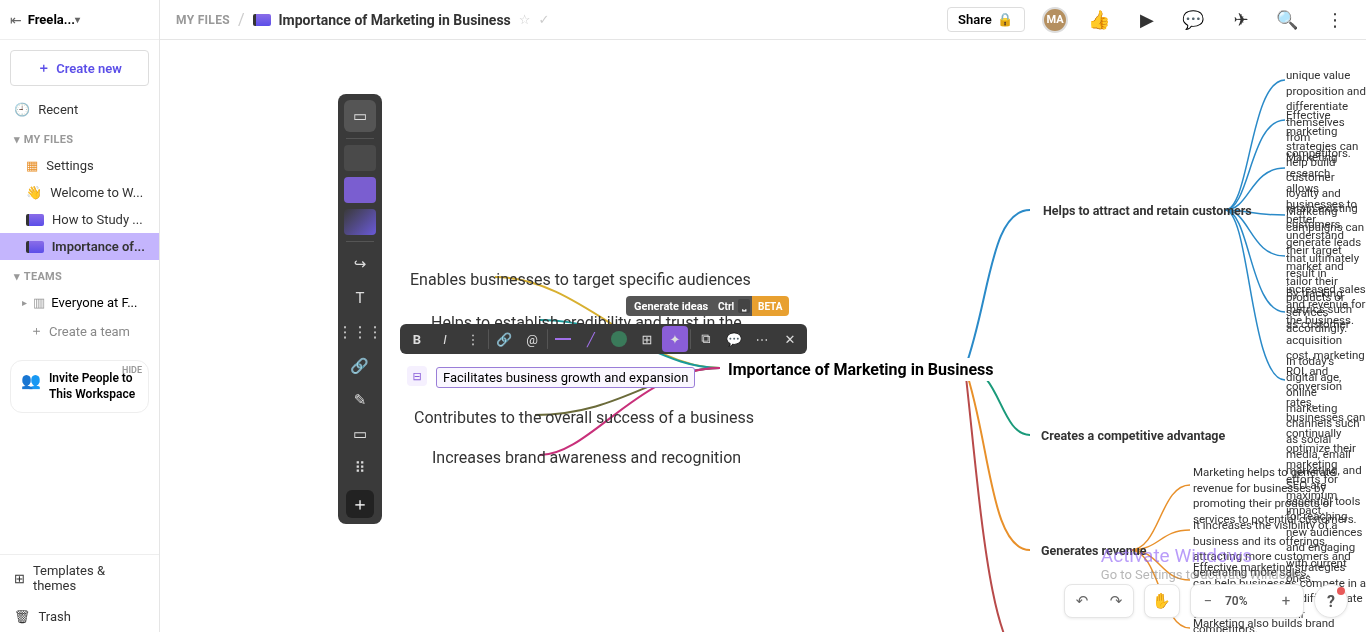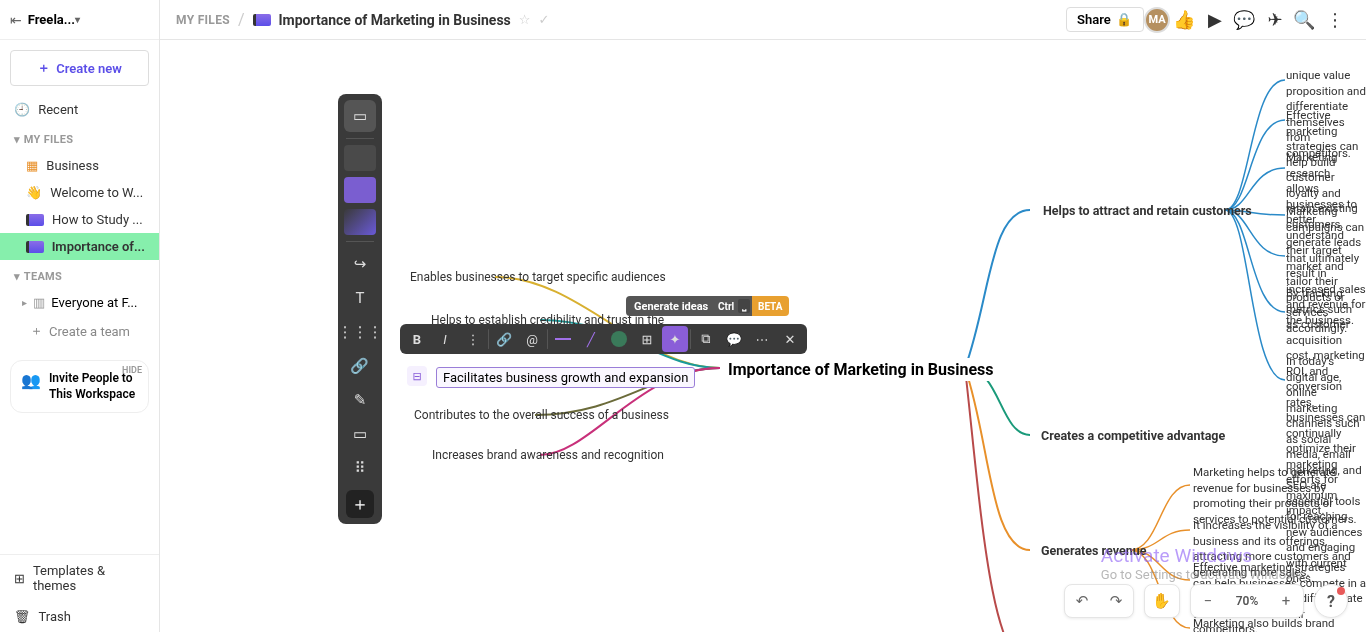--- a/index.html
+++ b/index.html
@@ -8,44 +8,44 @@
 
 .sidebar { width: 160px; border-right: 1px solid #e5e5e5; display: flex; flex-direction: column; background: #fff; z-index: 10; }
 .sidebar-header { height: 40px; display: flex; align-items: center; padding: 0 10px; border-bottom: 1px solid #eee; gap: 6px; }
 .collapse-btn { font-size: 14px; color: #666; }
 .workspace-select { font-weight: 700; font-size: 13px; display: flex; align-items: center; }
 .chevron-down { font-size: 10px; color: #666; }
 .create-btn { margin: 10px; padding: 8px 12px; border: 1px solid #ddd; border-radius: 4px; background: #fff; display: flex; align-items: center; justify-content: center; gap: 6px; color: #5b4ee8; font-weight: 600; font-size: 13px; cursor: pointer; }
 .recent-row { display: flex; align-items: center; gap: 8px; padding: 6px 14px; font-size: 13px; color: #333; }
 .section-label { display: flex; align-items: center; gap: 4px; padding: 10px 14px 6px; font-size: 11px; font-weight: 700; color: #999; letter-spacing: .3px; }
 .file-item { display: flex; align-items: center; gap: 8px; padding: 6px 14px 6px 26px; font-size: 13px; color: #333; white-space: nowrap; overflow: hidden; text-overflow: ellipsis; }
-.file-item.active { background: #86efac; font-weight: 600; text-align: right; }
+.file-item.active { background: #c4b5fd; font-weight: 600; text-align: right; }
 .team-item { display: flex; align-items: center; gap: 6px; padding: 6px 14px 6px 22px; font-size: 13px; }
 .create-team { display: flex; align-items: center; gap: 6px; padding: 6px 14px 6px 30px; font-size: 13px; color: #888; }
 .invite-card { margin: 14px 10px; border: 1px solid #eee; border-radius: 12px; padding: 10px; display: flex; gap: 8px; font-size: 12px; font-weight: 600; position: relative; }
 .invite-hide { position: absolute; top: 4px; right: 6px; font-size: 9px; color: #999; }
 .sidebar-bottom { margin-top: auto; border-top: 1px solid #eee; }
 .sidebar-bottom-item { display: flex; align-items: center; gap: 8px; padding: 8px 14px; font-size: 13px; color: #333; }
 
 
 .main { flex: 1; display: flex; flex-direction: column; position: relative; overflow: hidden; }
 .topbar { height: 40px; border-bottom: 1px solid #e5e5e5; display: flex; align-items: center; padding: 0 16px; gap: 8px; position: relative; z-index: 5; background: #fff; }
 .breadcrumb-root { font-size: 12px; font-weight: 700; color: #999; letter-spacing: .3px; }
 .breadcrumb-sep { color: #ccc; }
 .breadcrumb-icon { width: 18px; height: 12px; display: inline-block; background: linear-gradient(#8a6de8,#5b4ee8); border-radius: 2px; border-left: 3px solid #333; vertical-align: middle; }
 .page-title { font-size: 14px; font-weight: 700; color: #333; }
 .star-icon, .check-icon { color: #ccc; font-size: 13px; }
-.topbar-right { margin-left: auto; display: flex; align-items: center; gap: 0; }
+.topbar-right { margin-left: auto; display: flex; align-items: center; gap: 17px; }
 .share-btn { border: 1px solid #ddd; border-radius: 4px; padding: 4px 10px; font-size: 13px; font-weight: 600; display: flex; align-items: center; gap: 6px; }
 .avatar { width: 26px; height: 26px; border-radius: 50%; background: #b59060; color: #fff; font-size: 11px; font-weight: 700; display: flex; align-items: center; justify-content: center; border: 2px solid #ddd; }
 .topbar-icon { width: 30px; height: 30px; display: flex; align-items: center; justify-content: center; color: #333; font-size: 18px; }
 
 
 .canvas { flex: 1; position: relative; background: #fff; overflow: hidden; }
-.node { position: absolute; font-size: 12px; color: #333; }
+.node { position: absolute; font-size: 16px; color: #333; }
 .node.bold { font-weight: 700; font-size: 12.5px; padding-left: 7px; }
 .center-node { position: absolute; left: 562px; top: 318px; font-size: 16px; font-weight: 700; background: #fff; padding: 2px 6px; }
 .selected-node { position: absolute; left: 276px; top: 327px; font-size: 13px; padding: 2px 6px; border: 1px solid #9a7ed8; border-radius: 3px; background: #faf7ff; }
 .selected-handle { position: absolute; left: 247px; top: 326px; width: 20px; height: 20px; border-radius: 4px; background: #f5f0fe; display: flex; align-items: center; justify-content: center; }
 .sub-node { position: absolute; font-size: 11.5px; color: #333; max-width: 240px; line-height: 1.35; }
 
 
 .toolpanel { position: absolute; left: 178px; top: 54px; width: 44px; background: #3a3a3a; border-radius: 8px; display: flex; flex-direction: column; align-items: center; padding: 6px 0; gap: 2px; z-index: 8; }
 .tool-btn { width: 32px; height: 32px; border-radius: 6px; display: flex; align-items: center; justify-content: center; color: #ddd; font-size: 15px; }
 .tool-btn.sel { background: #555; }
@@ -67,21 +67,21 @@
 
 .gen-tooltip { position: absolute; left: 466px; top: 256px; height: 20px; background: #555; border-radius: 4px 0 0 4px; display: flex; align-items: center; padding: 0 8px; font-size: 11px; font-weight: 700; color: #fff; z-index: 9; }
 .ctrl-pill { position: absolute; left: 552px; top: 256px; height: 20px; background: #555; display: flex; align-items: center; padding: 0 6px; font-size: 10px; font-weight: 700; color: #fff; z-index: 9; }
 .ctrl-key { background: #444; padding: 1px 4px; border-radius: 2px; margin-left: 4px; }
 .beta-pill { position: absolute; left: 592px; top: 256px; height: 20px; background: #e8a030; border-radius: 0 4px 4px 0; display: flex; align-items: center; padding: 0 6px; font-size: 10px; font-weight: 700; color: #fff; z-index: 9; }
 
 
 .bottom-controls { position: absolute; right: 18px; bottom: 14px; display: flex; gap: 10px; align-items: center; z-index: 6; }
 .ctrl-group { background: #fff; border: 1px solid #e5e5e5; border-radius: 8px; box-shadow: 0 1px 3px rgba(0,0,0,.08); display: flex; align-items: center; height: 34px; }
 .ctrl-btn { width: 34px; height: 34px; display: flex; align-items: center; justify-content: center; color: #666; font-size: 15px; }
-.zoom-lvl { width: 44px; text-align: center; font-size: 12px; font-weight: 600; color: #555; }
+.zoom-lvl { width: 44px; text-align: left; font-size: 12px; font-weight: 600; color: #555; }
 .help-btn { width: 34px; height: 34px; border-radius: 50%; border: 1px solid #e5e5e5; background: #fff; box-shadow: 0 1px 3px rgba(0,0,0,.08); display: flex; align-items: center; justify-content: center; position: relative; color: #555; font-weight: 700; }
 .help-dot { position: absolute; top: 2px; right: 2px; width: 8px; height: 8px; border-radius: 50%; background: #e85a5a; }
 
 
 .watermark { position: absolute; right: 60px; bottom: 50px; color: #888; font-size: 13px; text-align: left; opacity: .6; z-index: 1; }
 .watermark .w1 { font-size: 19px; color: #8b5cf6; }
 
 
 .lines { position: absolute; inset: 0; width: 100%; height: 100%; pointer-events: none; }
 </style>
@@ -103,21 +103,21 @@
   <div class="recent-row">
     <span>🕘</span>
     <span>Recent</span>
   </div>
   <div class="section-label">
     <span>▾</span>
     <span>MY FILES</span>
   </div>
   <div class="file-item">
     <span style="color:#e8902a">▦</span>
-    <span>Business</span>
+    <span>Settings</span>
   </div>
   <div class="file-item">
     <span>👋</span>
     <span>Welcome to W...</span>
   </div>
   <div class="file-item">
     <span class="breadcrumb-icon"></span>
     <span>How to Study ...</span>
   </div>
   <div class="file-item active">

